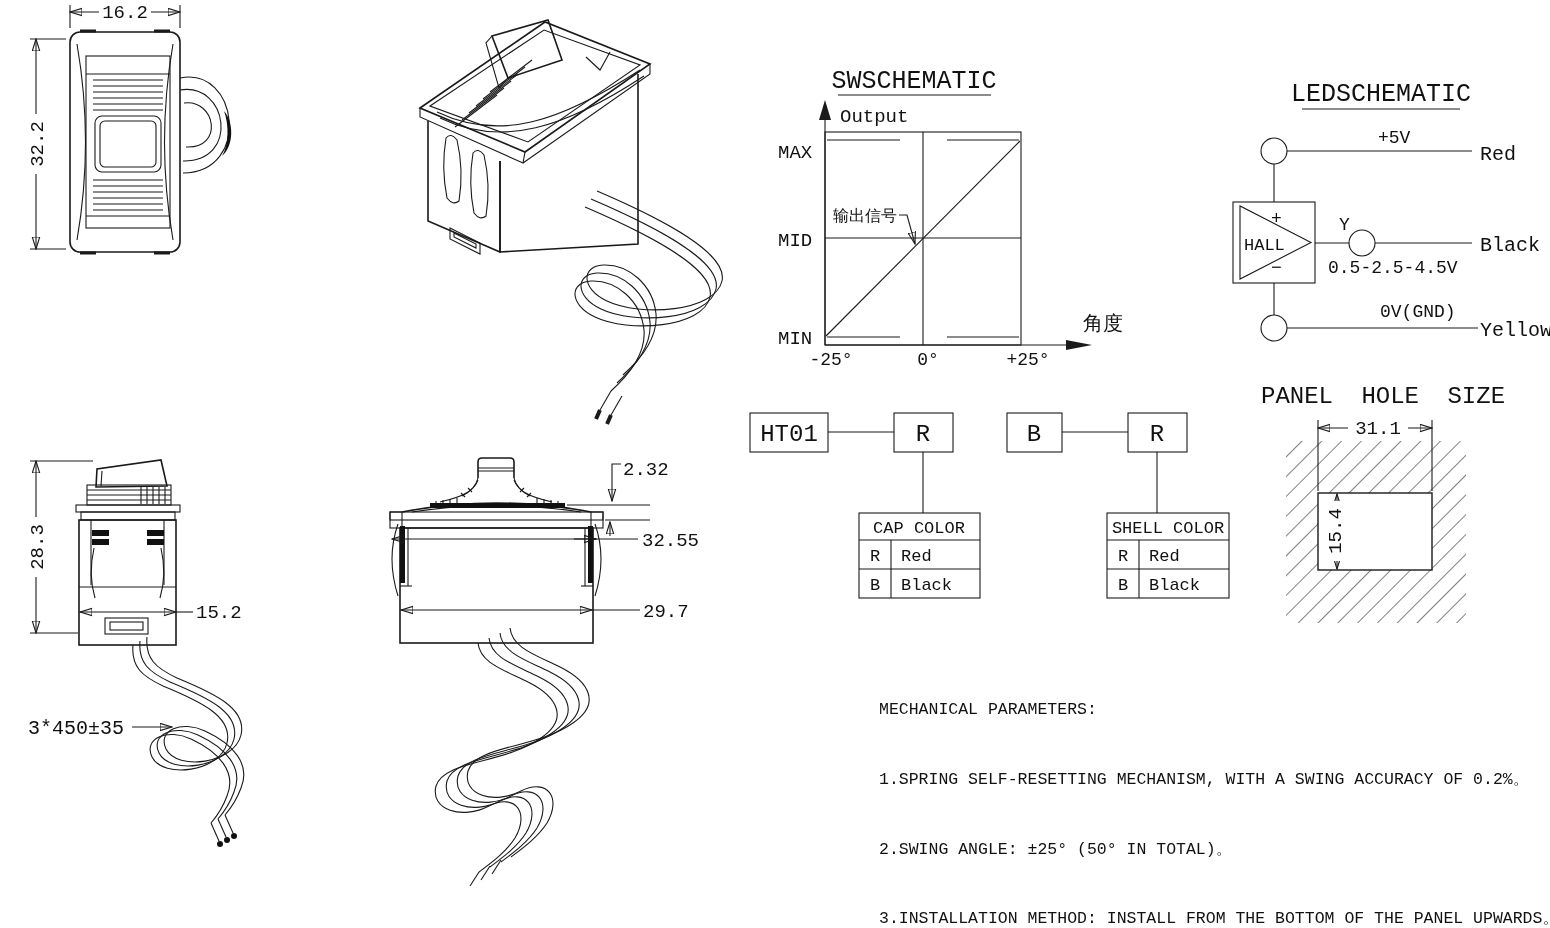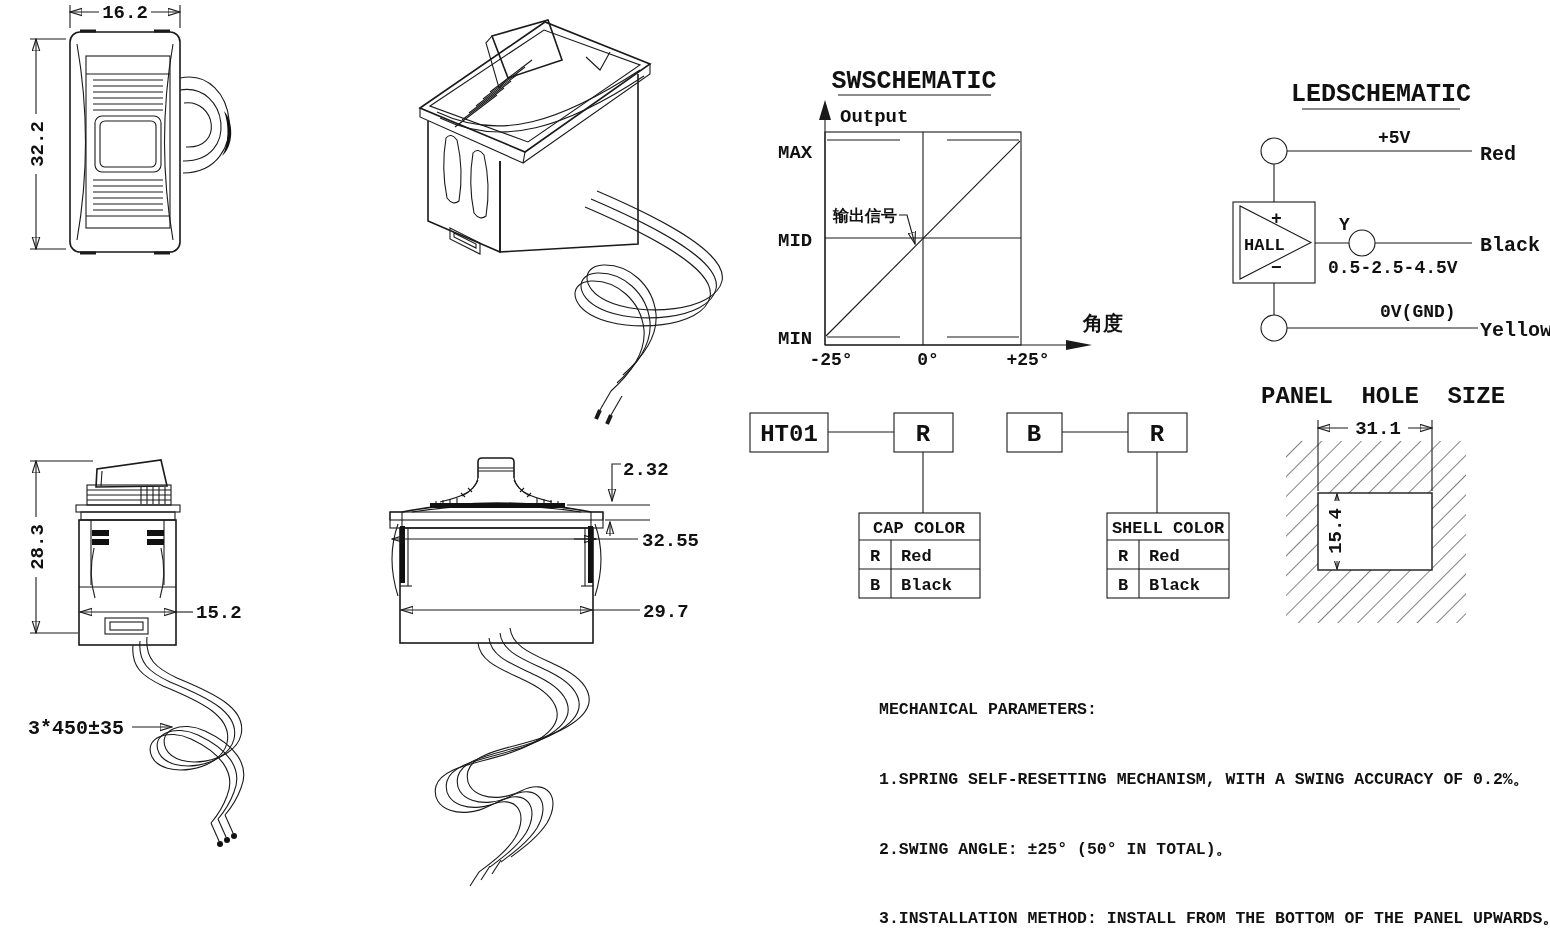--- a/index.html
+++ b/index.html
@@ -1,17 +1,17 @@
 <!DOCTYPE html>
 <html><head>
 <meta charset="utf-8">
 <style>
   html,body{margin:0;padding:0;background:#fff;}
   .canvas{position:relative;width:1550px;height:928px;background:#ffffff;overflow:hidden;
-          font-family:"Liberation Mono","DejaVu Sans Mono",monospace;color:#111;font-weight:bold;}
+          font-family:"Liberation Mono","DejaVu Sans Mono",monospace;color:#111;}
   .canvas svg{position:absolute;left:0;top:0;}
   svg line,svg path,svg rect,svg circle,svg polyline{stroke:#1a1a1a;fill:none;stroke-width:1.1;}
   svg .thick{stroke-width:1.6;}
   svg .tab{stroke-width:3;}
   svg .fillb{fill:#111;stroke:none;}
   svg .wrect{fill:#ffffff;stroke:none;}
   svg .hole{fill:#ffffff;stroke:#1a1a1a;stroke-width:1.4;}
   svg .hatchrect{fill:url(#hatch);stroke:none;}
   svg text{fill:#111;stroke:none;font-family:"Liberation Mono","DejaVu Sans Mono",monospace;}
   .t25{font-size:25px;} .t24{font-size:24px;} .t20{font-size:20px;} .t19{font-size:19px;}

